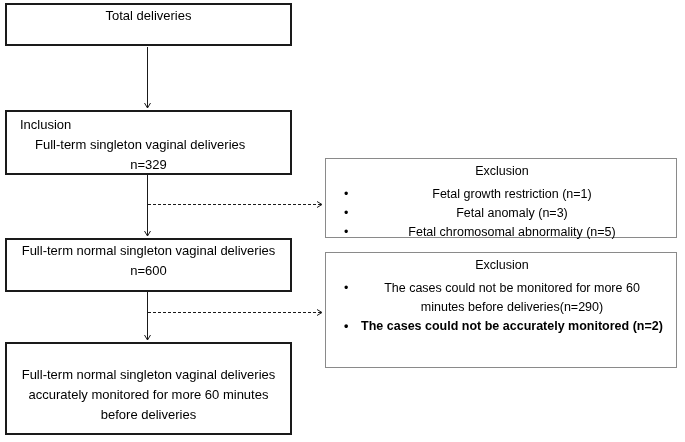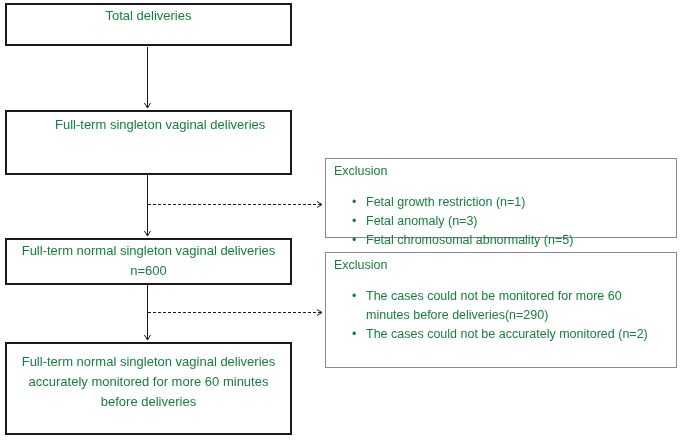--- a/index.html
+++ b/index.html
@@ -7,21 +7,21 @@
     padding: 0;
     background: #ffffff;
   }
   * { box-sizing: border-box; }
   #canvas {
     position: relative;
     width: 685px;
     height: 442px;
     background: #ffffff;
     font-family: "Liberation Sans", "DejaVu Sans", sans-serif;
-    color: #15803d;
+    color: #000000;
     font-size: 13px;
     line-height: 20px;
   }
   #arrow-layer {
     position: absolute;
     left: 0; top: 0;
     width: 685px; height: 442px;
   }
   .main-box {
     position: absolute;
@@ -32,58 +32,59 @@
   }
   .excl-box {
     position: absolute;
     left: 325px;
     width: 352px;
     border: 1px solid #8a8a8a;
     background: #ffffff;
     font-size: 12.5px;
     line-height: 19px;
     padding: 3px 6px 3px 8px;
+    text-align: center;
   }
   .center-text { text-align: center; }
   .box-total     { top: 3px;   height: 43px; padding-top: 1px; }
   .box-inclusion { top: 110px; height: 65px; padding-top: 3px; }
-  .box-normal    { top: 238px; height: 47px; padding-top: 1px; }
+  .box-normal    { top: 238px; height: 54px; padding-top: 1px; }
   .box-final     { top: 342px; height: 93px; padding-top: 4px; }
   .inclusion-title { padding-left: 13px; }
-  .inclusion-desc  { padding-left: 48px; }
+  .inclusion-desc  { padding-left: 28px; }
   .normal-line { white-space: nowrap; }
   .final-label {
     max-width: 274px;
-    margin: 4px auto;
+    margin: 17px auto;
     text-align: center;
   }
   .final-n {
     margin-top: 29px;
     font-weight: 700;
     text-align: center;
   }
   .excl-title { }
   .excl-list {
-    margin: 12px;
+    margin: 4px;
     padding: 0;
     list-style: none;
   }
   .excl-list li {
     position: relative;
     padding-left: 20px;
   }
   .excl-list li::before {
     content: "\2022";
     position: absolute;
     left: 6px;
     top: 0;
   }
   li.wrap-narrow   .li-text { display: inline-block; max-width: 292px; }
   li.wrap-narrower .li-text { display: inline-block; max-width: 272px; }
-  li.no-wrap { white-space: nowrap; }
+  li.no-wrap { white-space: nowrap; font-weight: bold; }
 </style>
 </head>
 <body>
 
 <div id="canvas">
 
   <svg id="arrow-layer" viewBox="0 0 685 442" xmlns="http://www.w3.org/2000/svg">
     <defs>
       <marker id="open-arrow" markerWidth="9" markerHeight="9" refX="5.5" refY="3.5" orient="auto" markerUnits="userSpaceOnUse">
         <path d="M0.5,0.5 L5.5,3.5 L0.5,6.5" fill="none" stroke="#1a1a1a" stroke-width="1"></path>
@@ -94,21 +95,23 @@
     <line x1="147.5" y1="282" x2="147.5" y2="340" stroke="#1a1a1a" stroke-width="1" marker-end="url(#open-arrow)"></line>
     <line x1="148" y1="204.5" x2="322" y2="204.5" stroke="#1a1a1a" stroke-width="1" stroke-dasharray="3,2" marker-end="url(#open-arrow)"></line>
     <line x1="148" y1="312.5" x2="322" y2="312.5" stroke="#1a1a1a" stroke-width="1" stroke-dasharray="3,2" marker-end="url(#open-arrow)"></line>
   </svg>
 
   <div class="main-box box-total center-text">
     <div>Total deliveries</div>
   </div>
 
   <div class="main-box box-inclusion">
+    <div class="inclusion-title">Inclusion</div>
     <div class="inclusion-desc">Full-term singleton vaginal deliveries</div>
+    <div class="center-text">n=329</div>
   </div>
 
   <div class="main-box box-normal center-text">
     <div class="normal-line">Full-term normal singleton vaginal deliveries</div>
     <div>n=600</div>
   </div>
 
   <div class="main-box box-final">
     <div class="final-label">Full-term normal singleton vaginal deliveries accurately monitored for more 60 minutes before deliveries</div>
     <div class="final-n">n=145</div>

